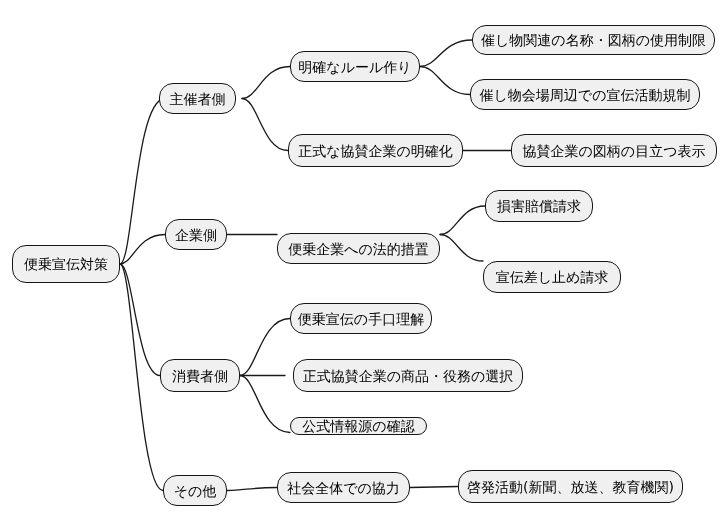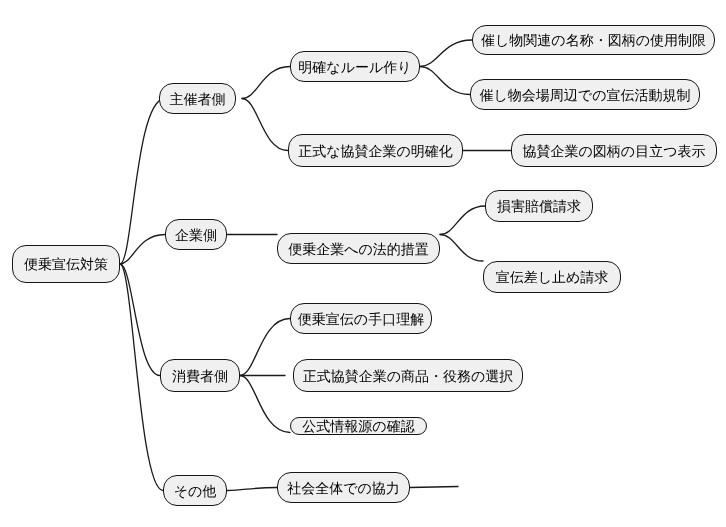--- a/index.html
+++ b/index.html
@@ -82,14 +82,15 @@
   <div class="node" style="left:290px; top:303px; width:142px; height:31px;">便乗宣伝の手口理解</div>
   <div class="node" style="left:285px; top:359px; width:230px; height:33px;margin-left:8px;">正式協賛企業の商品・役務の選択</div>
   <div class="node" style="left:290px; top:417px; width:137px; height:18px;">公式情報源の確認</div>
   <div class="node" style="left:277px; top:472px; width:133px; height:31px;">社会全体での協力</div>
 
   <div class="node" style="left:472px; top:25px;  width:243px; height:30px;">催し物関連の名称・図柄の使用制限</div>
   <div class="node" style="left:470px; top:79px;  width:230px; height:31px;">催し物会場周辺での宣伝活動規制</div>
   <div class="node" style="left:511px; top:134px; width:206px; height:33px;">協賛企業の図柄の目立つ表示</div>
   <div class="node" style="left:485px; top:190px; width:108px; height:32px;">損害賠償請求</div>
   <div class="node" style="left:483px; top:245px; width:138px; height:32px;margin-top:16px;">宣伝差し止め請求</div>
+  <div class="node" style="left:458px; top:470px; width:225px; height:33px;">啓発活動(新聞、放送、教育機関)</div>
 
 </div>
 
 </body></html>

